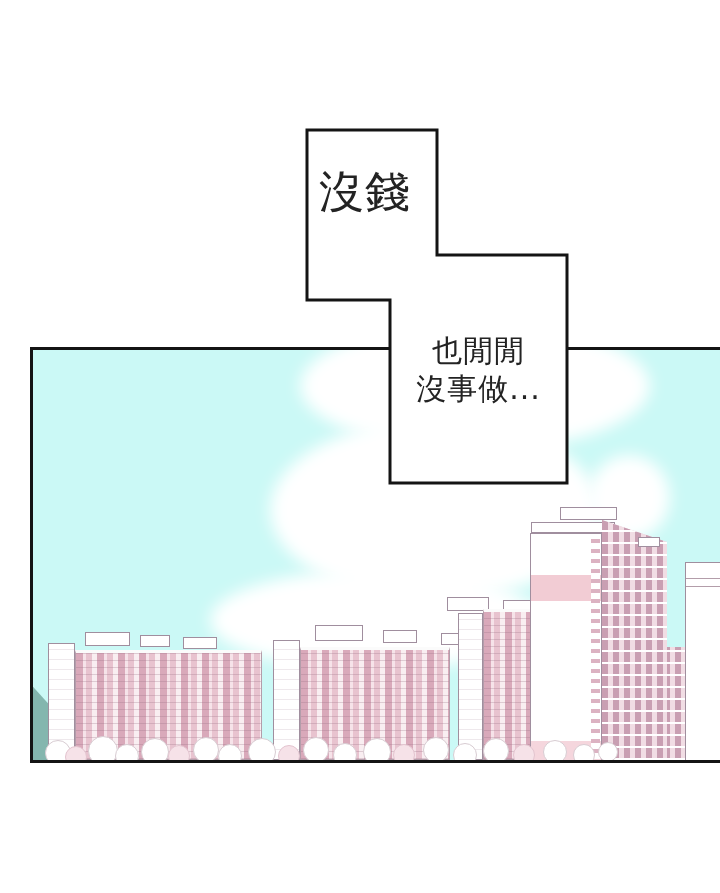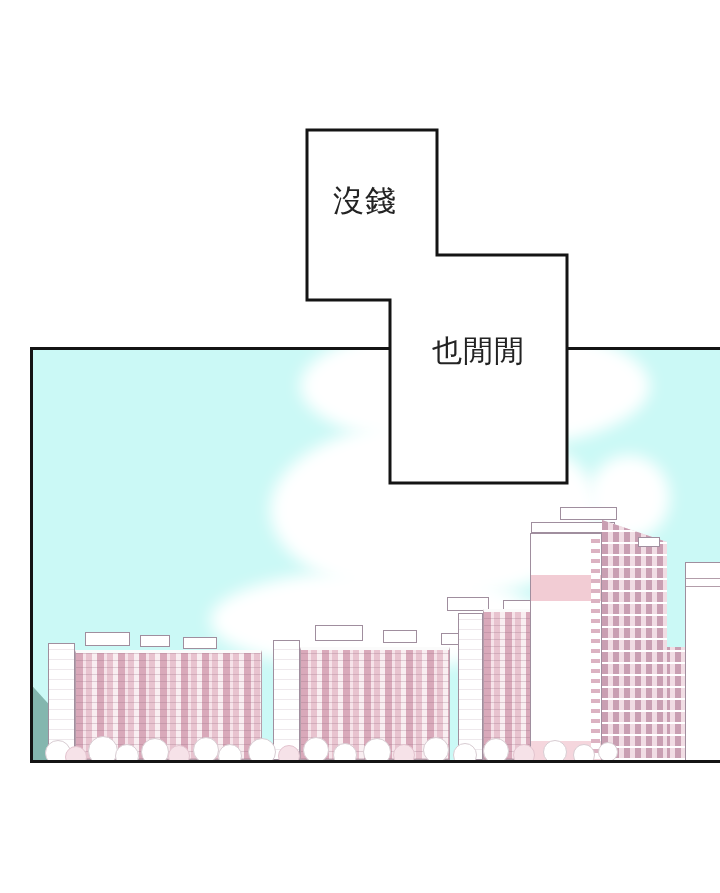--- a/index.html
+++ b/index.html
@@ -55,21 +55,21 @@
   .bldg-f { left:652px; top:212px; width:38px; height:198px; background:#ffffff;
             border-left:1px solid #a08e9e; border-top:1px solid #a08e9e; }
   .bldg-f .rline { position:absolute; left:0; width:100%; height:1px; background:#b39daa; }
 
   .bush { position:absolute; border-radius:50%; background:#ffffff; border:1px solid #d8ccd2; }
   .bush.pink { background:#f6e2e8; border-color:#e3c4cf; }
 
   
   .caption-svg { position:absolute; left:0; top:0; width:720px; height:893px; z-index:10; pointer-events:none; }
   .cap-text { position:absolute; z-index:11; color:#232323; text-align:center; letter-spacing:1px; }
-  .cap1 { left:307px; top:180px; width:116px; font-size:31px; line-height:40px; }
+  .cap1 { left:307px; top:172px; width:116px; font-size:45px; line-height:40px; }
   .cap2 { left:390px; top:332px; width:177px; font-size:30px; line-height:38px; }
 </style>
 </head>
 <body>
 
 <div class="page">
 
   <div class="panel">
 
     <div class="cloud c1"></div>
@@ -140,15 +140,16 @@
     </div>
   </div>
 
   <svg class="caption-svg" viewBox="0 0 720 893">
     <polygon points="307,130 437,130 437,255 567,255 567,483 390,483 390,300 307,300" fill="#ffffff" stroke="#141414" stroke-width="3" stroke-linejoin="miter"></polygon>
   </svg>
 
   <div class="cap-text cap1">沒錢</div>
   <div class="cap-text cap2">
     <div>也閒閒</div>
+    <div>沒事做...</div>
   </div>
 
 </div>
 
 </body></html>

